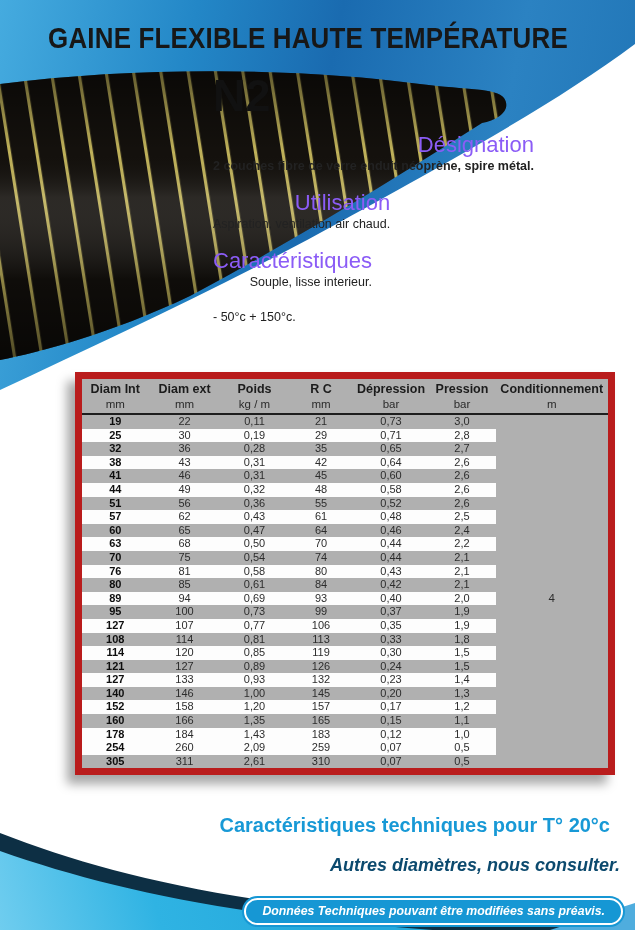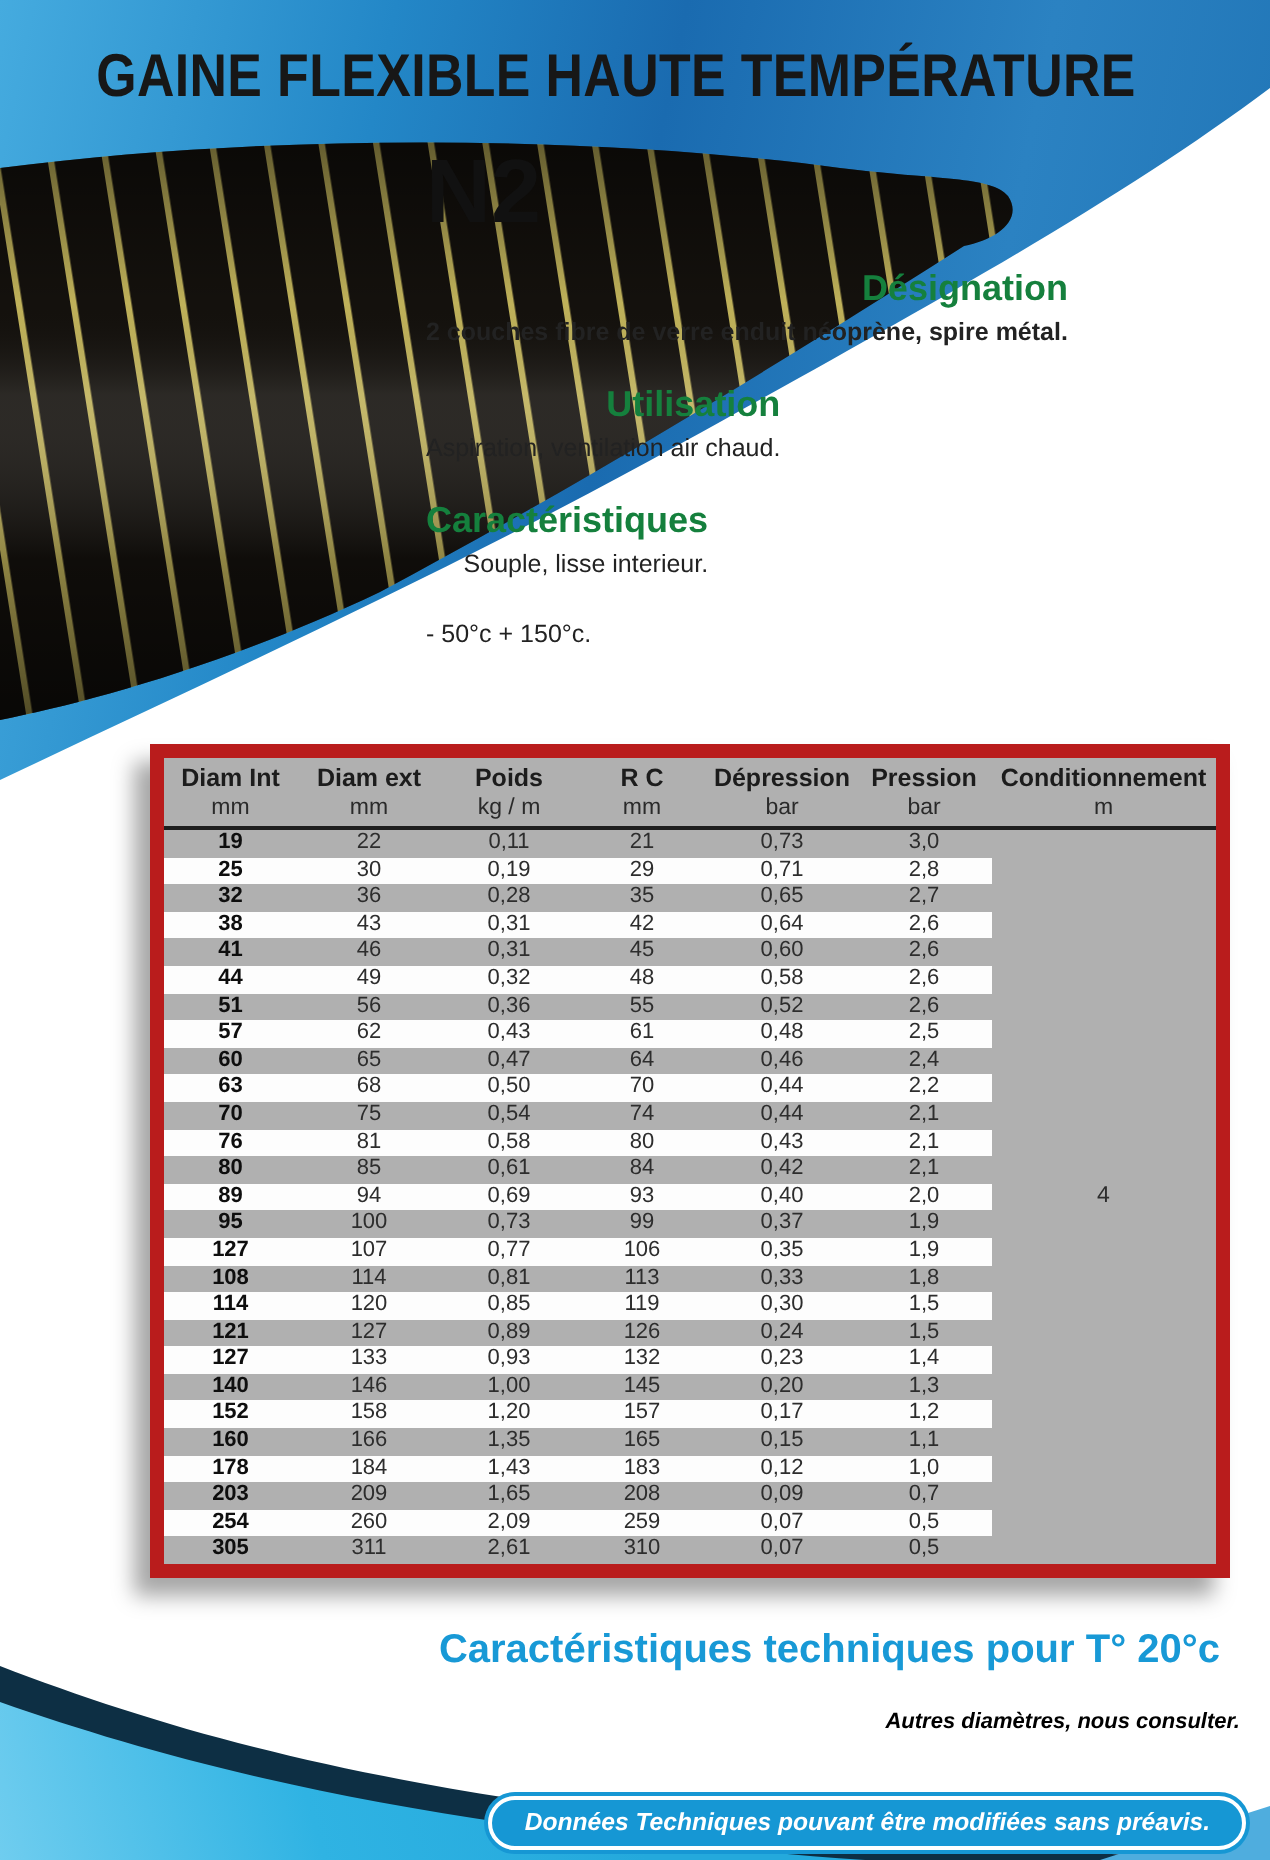--- a/index.html
+++ b/index.html
@@ -15,42 +15,42 @@
     font-size:27px;font-weight:bold;color:#171717;letter-spacing:.2px;
     transform:scale(.96,1.12);transform-origin:center top;white-space:nowrap;
   }
   
   .right-col{
     position:absolute;top:73px;right:22px;width:400px;
     display:flex;flex-direction:column;align-items:flex-start;text-align:right;
   }
   .product-code{font-size:45px;font-weight:bold;color:#111;line-height:1;margin-bottom:15px;}
   .section{margin-bottom:17px;}
-  .section-heading{font-size:18px;font-weight:bold;color:#15803d;line-height:23px;}
+  .section-heading{font-size:22px;font-weight:normal;color:#8b5cf6;line-height:23px;}
   .section-text{font-size:12.5px;color:#222;line-height:16px;margin-top:2px;}
   .section:nth-child(2) .section-text{font-weight:bold;}
   
   .spec-table{
     position:absolute;left:75px;top:372px;width:533px;
     border-collapse:collapse;table-layout:fixed;background:#b0b0b0;
     border:7px solid #b91c1c;box-shadow:-8px 9px 10px rgba(0,0,0,.35);
   }
   .spec-table td{padding:0;text-align:center;overflow:hidden;white-space:nowrap;}
   .spec-table thead .hdr-label td{font-weight:bold;font-size:12.5px;color:#1c1c1c;padding-top:3px;line-height:15px;}
   .spec-table thead .hdr-unit td{font-size:11.5px;color:#2a2a2a;line-height:14px;padding-bottom:2px;border-bottom:2.5px solid #1e1e1e;}
   .spec-table tbody td{font-size:11px;color:#2d2d2d;height:13.6px;line-height:13.6px;}
   .spec-table tbody td.c0{font-weight:bold;color:#0e0e0e;}
   .spec-table tbody tr.striped td.stripeable{background:#fdfdfd;}
   .spec-table tbody td.cond{background:#b0b0b0;font-size:11.5px;color:#2d2d2d;}
   
   .tech-title{
     position:absolute;right:25px;top:814px;font-size:20px;font-weight:bold;color:#1899d6;
   }
   .consult-note{
-    position:absolute;right:15px;top:855px;font-size:11px;font-weight:bold;font-style:italic;color:#000000;margin-left:18px;
+    position:absolute;right:15px;top:855px;font-size:18px;font-weight:bold;font-style:italic;color:#0c4a6e;margin-left:18px;
   }
   .disclaimer-badge{
     position:absolute;right:12px;top:898px;z-index:3;
     background:#1697d4;color:#fff;font-size:12.3px;font-weight:bold;font-style:italic;
     padding:4px 16px 5px 16px;border:2px solid #fff;border-radius:16px;
     box-shadow:0 0 0 2px #1697d4;white-space:nowrap;
   }
   
   .bottom-swoosh{position:absolute;left:0;bottom:0;z-index:1;}
 </style>
@@ -352,29 +352,20 @@
         </tr>
         <tr class="striped">
           <td class="stripeable c0">178</td>
           <td class="stripeable">184</td>
           <td class="stripeable">1,43</td>
           <td class="stripeable">183</td>
           <td class="stripeable">0,12</td>
           <td class="stripeable">1,0</td>
           <td class="cond"></td>
         </tr>
-        <tr>
-          <td class="stripeable c0">203</td>
-          <td class="stripeable">209</td>
-          <td class="stripeable">1,65</td>
-          <td class="stripeable">208</td>
-          <td class="stripeable">0,09</td>
-          <td class="stripeable">0,7</td>
-          <td class="cond"></td>
-        </tr>
         <tr class="striped">
           <td class="stripeable c0">254</td>
           <td class="stripeable">260</td>
           <td class="stripeable">2,09</td>
           <td class="stripeable">259</td>
           <td class="stripeable">0,07</td>
           <td class="stripeable">0,5</td>
           <td class="cond"></td>
         </tr>
         <tr>

